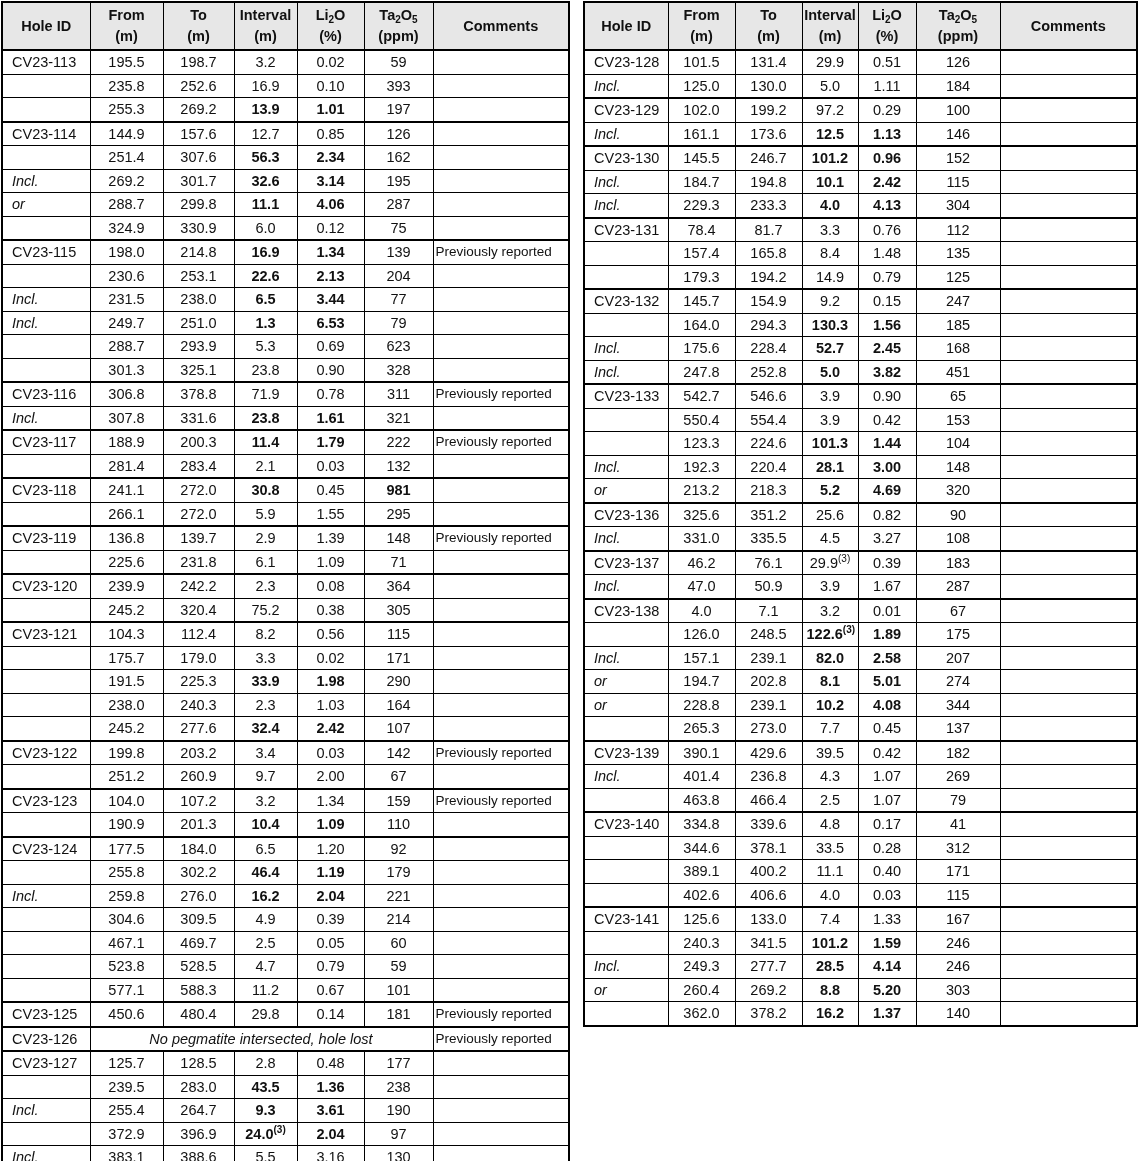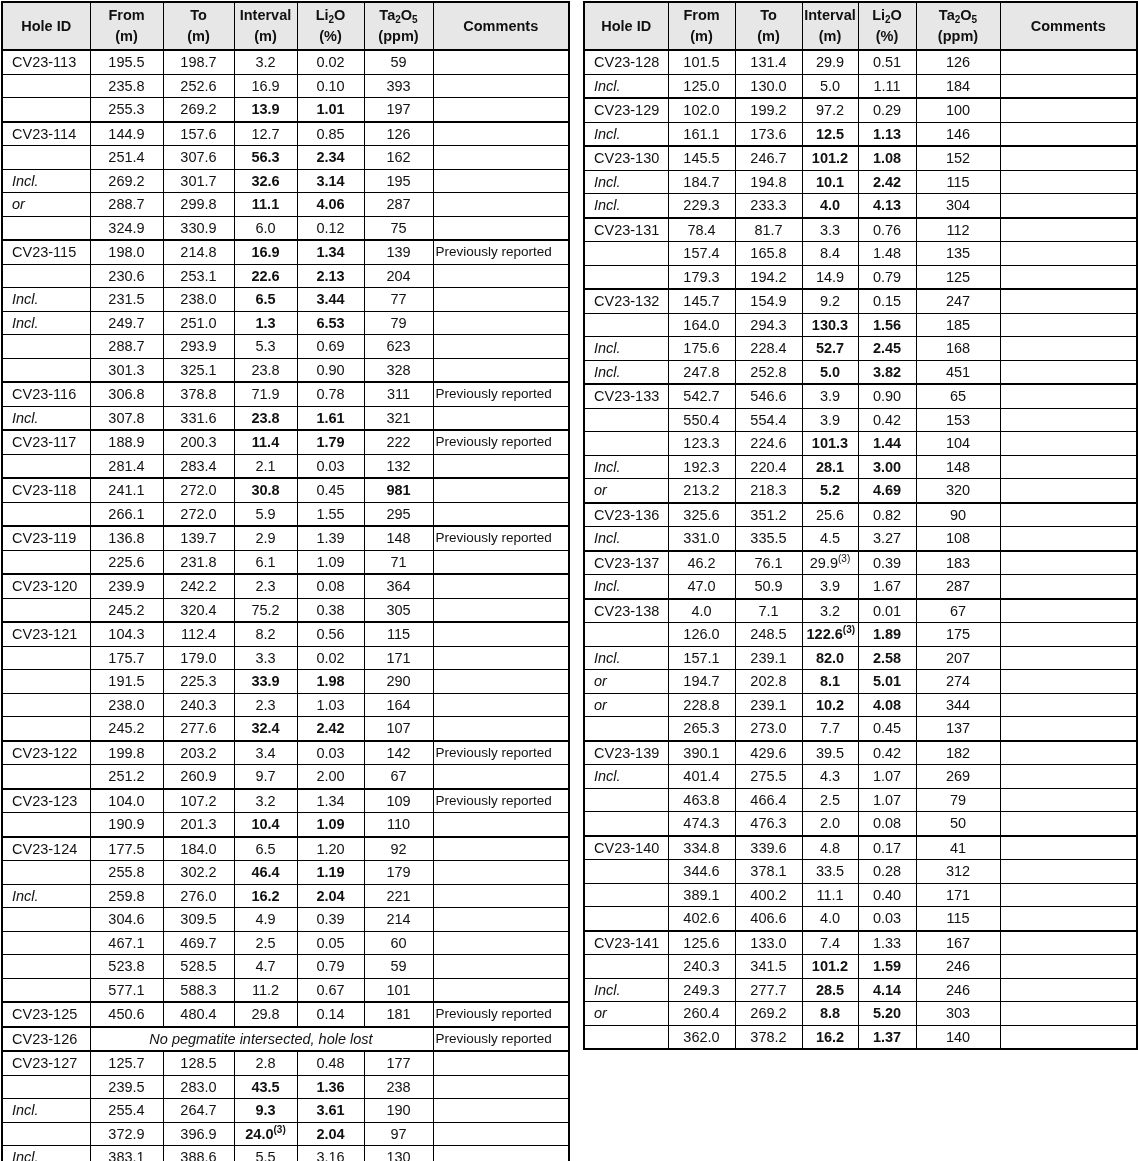--- a/index.html
+++ b/index.html
@@ -326,21 +326,21 @@
         <td>2.00</td>
         <td>67</td>
         <td class="comment"></td>
       </tr>
       <tr class="grp-start">
         <td class="hole">CV23-123</td>
         <td>104.0</td>
         <td>107.2</td>
         <td><span>3.2</span></td>
         <td>1.34</td>
-        <td>109</td>
+        <td>159</td>
         <td class="comment">Previously reported</td>
       </tr>
       <tr>
         <td class="hole"></td>
         <td>190.9</td>
         <td>201.3</td>
         <td class="b"><span>10.4</span></td>
         <td class="b">1.09</td>
         <td>110</td>
         <td class="comment"></td>
@@ -526,21 +526,21 @@
         <td class="b"><span>12.5</span></td>
         <td class="b">1.13</td>
         <td>146</td>
         <td class="comment"></td>
       </tr>
       <tr class="grp-start">
         <td class="hole">CV23-130</td>
         <td>145.5</td>
         <td>246.7</td>
         <td class="b"><span>101.2</span></td>
-        <td class="b">1.08</td>
+        <td class="b">0.96</td>
         <td>152</td>
         <td class="comment"></td>
       </tr>
       <tr>
         <td class="hole qual">Incl.</td>
         <td>184.7</td>
         <td>194.8</td>
         <td class="b"><span>10.1</span></td>
         <td class="b">2.42</td>
         <td>115</td>
@@ -758,42 +758,33 @@
         <td>390.1</td>
         <td>429.6</td>
         <td><span>39.5</span></td>
         <td>0.42</td>
         <td>182</td>
         <td class="comment"></td>
       </tr>
       <tr>
         <td class="hole qual">Incl.</td>
         <td>401.4</td>
-        <td>275.5</td>
+        <td>236.8</td>
         <td><span>4.3</span></td>
         <td>1.07</td>
         <td>269</td>
         <td class="comment"></td>
       </tr>
       <tr>
         <td class="hole"></td>
         <td>463.8</td>
         <td>466.4</td>
         <td><span>2.5</span></td>
         <td>1.07</td>
         <td>79</td>
-        <td class="comment"></td>
-      </tr>
-      <tr>
-        <td class="hole"></td>
-        <td>474.3</td>
-        <td>476.3</td>
-        <td><span>2.0</span></td>
-        <td>0.08</td>
-        <td>50</td>
         <td class="comment"></td>
       </tr>
       <tr class="grp-start">
         <td class="hole">CV23-140</td>
         <td>334.8</td>
         <td>339.6</td>
         <td><span>4.8</span></td>
         <td>0.17</td>
         <td>41</td>
         <td class="comment"></td>

